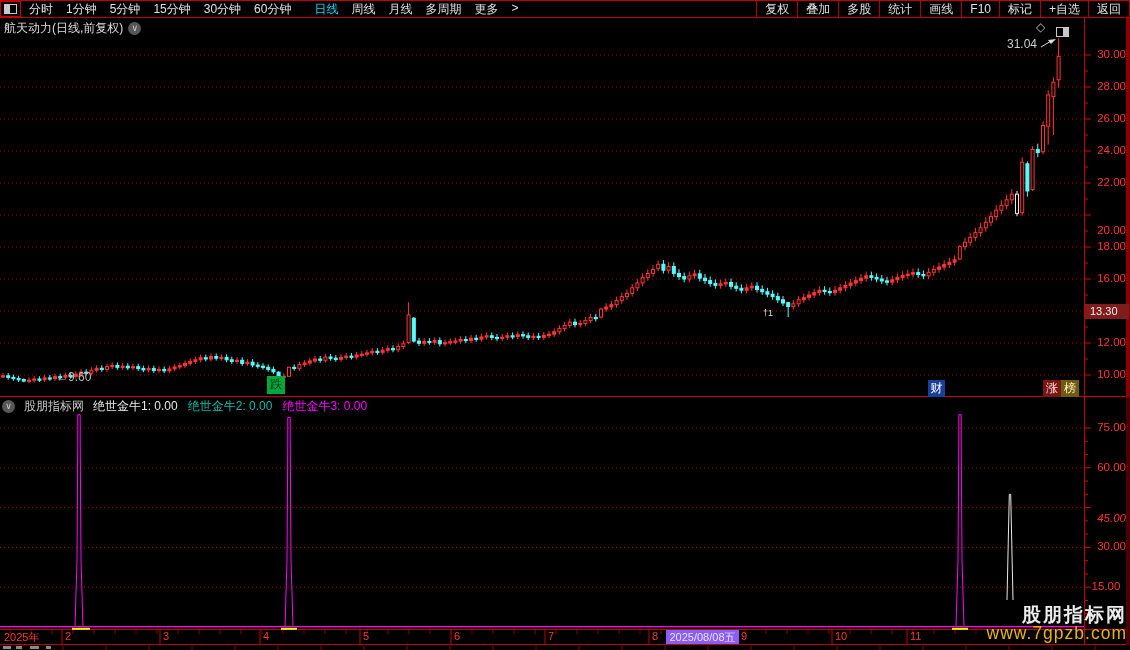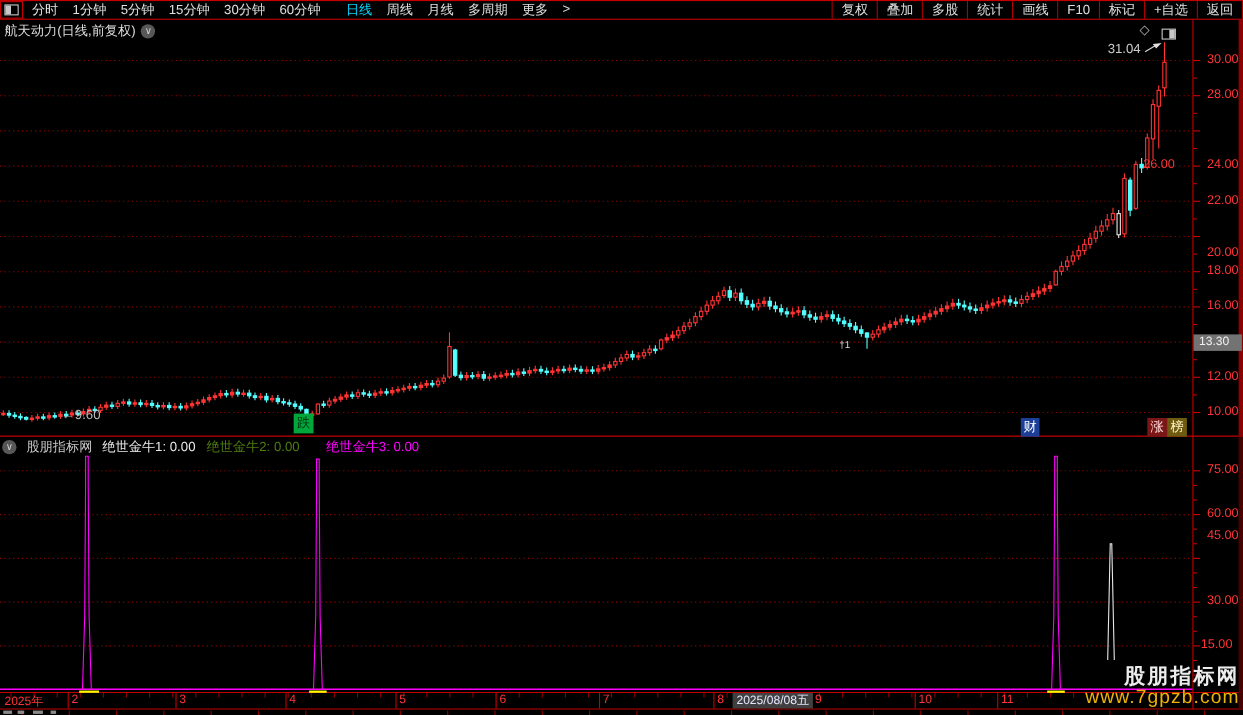--- a/index.html
+++ b/index.html
@@ -22,25 +22,25 @@
   .tb-right .tbr{border-left:1px solid #b00000;padding:0 8px;line-height:16px;}
   .tb-right .tbr:last-child{border-right:1px solid #b00000;}
   
   .axlbl{width:40px;text-align:right;color:#ff3434;font-size:11.5px;z-index:2;}
   .datelbl{color:#ff3434;font-size:11px;z-index:3;}
   .gray{color:#c8c8c8;}
   .title-row{display:flex;align-items:center;gap:5px;font-size:12px;color:#dedede;z-index:4;}
   .circ{display:inline-block;width:13px;height:13px;border-radius:50%;background:#575757;
     color:#cfcfcf;font-size:9px;line-height:12px;text-align:center;}
   .diamond{color:#b4b4b4;font-size:12px;z-index:4;}
-  .pricebox{left:1085px;top:304px;width:44px;height:15px;background:#737373;color:#f0f0f0;
+  .pricebox{left:1085px;top:304px;width:44px;height:15px;background:#7f1d1d;color:#f0f0f0;
     font-size:11px;line-height:15px;padding-left:5px;box-sizing:border-box;z-index:3;}
   .badge{position:absolute;font-size:12px;line-height:17px;text-align:center;z-index:3;}
   .ind-header{left:2px;top:398px;display:flex;align-items:center;gap:9px;font-size:12px;z-index:4;}
-  .datebox{left:666px;top:630px;width:73px;height:14px;background:#404040;color:#e4e6ff;
+  .datebox{left:666px;top:630px;width:73px;height:14px;background:#8b5cf6;color:#e4e6ff;
     font-size:11px;line-height:14px;text-align:center;z-index:4;}
   .wm1{right:3px;top:602px;font-size:19px;font-weight:bold;letter-spacing:2px;color:#ececec;z-index:9;}
   .wm2{right:3px;top:623px;font-size:17.5px;color:#eab308;letter-spacing:1px;z-index:9;}
   .hi-label{left:997px;top:37px;width:40px;text-align:right;color:#cccccc;font-size:12px;z-index:4;}
   .lo-label{left:8px;top:370px;color:#bbbbbb;font-size:12px;z-index:4;padding-left:48px;}
   .marker1{left:763px;top:308px;color:#dddddd;font-size:9px;z-index:3;}
   svg#plot{position:absolute;left:0;top:0;z-index:1;}
   #overlays{position:absolute;left:0;top:0;width:1130px;height:548px;z-index:2;pointer-events:none;}
 </style>
 </head>
@@ -666,45 +666,45 @@
 
     <div class="abs hi-label">31.04</div>
     <div class="abs lo-label">←9.60</div>
     <div class="abs marker1">†1</div>
 
     <div class="abs pricebox">13.30</div>
 
     <div class="abs ind-header">
       <span class="circ">∨</span>
       <span class="gray">股朋指标网</span>
-      <span id="ind-series-labels"><span style="color: rgb(232, 232, 232); margin-right: 10px;">绝世金牛1: 0.00</span><span style="color: #4d7c0f; margin-right: 24px;">绝世金牛2: 0.00</span><span style="color: rgb(255, 0, 255); margin-right: 10px;">绝世金牛3: 0.00</span></span>
+      <span id="ind-series-labels"><span style="color: rgb(232, 232, 232); margin-right: 10px;">绝世金牛1: 0.00</span><span style="color: #14b8a6; margin-right: 10px;">绝世金牛2: 0.00</span><span style="color: rgb(255, 0, 255); margin-right: 10px;">绝世金牛3: 0.00</span></span>
     </div>
 
     <div class="abs datelbl" style="left:4px;top:630px;">2025年</div>
     <div class="abs datebox">2025/08/08五</div>
 
     <div class="abs wm1">股朋指标网</div>
     <div class="abs wm2">www.7gpzb.com</div>
   <div class="badge" style="left: 267px; top: 376px; width: 18px; height: 18px; background: rgb(0, 168, 60); color: rgb(0, 48, 16);">跌</div>
       <div class="badge" style="left: 928px; top: 380px; width: 17px; height: 17px; background: rgb(27, 63, 153); color: rgb(255, 255, 255);">财</div>
       <div class="badge" style="left: 1043px; top: 380px; width: 18px; height: 17px; background: rgb(122, 22, 22); color: rgb(255, 217, 217);">涨</div>
       <div class="badge" style="left: 1061px; top: 380px; width: 18px; height: 17px; background: rgb(110, 90, 16); color: rgb(255, 243, 194);">榜</div>
       <div class="abs axlbl" style="left: 1086px; top: 48px;">30.00</div>
       <div class="abs axlbl" style="left: 1086px; top: 80px;">28.00</div>
-      <div class="abs axlbl" style="left: 1028px; top: 112px; margin-top: 32px;">26.00</div>
+      <div class="abs axlbl" style="left: 1086px; top: 112px;">26.00</div>
       <div class="abs axlbl" style="left: 1086px; top: 144px;">24.00</div>
       <div class="abs axlbl" style="left: 1086px; top: 176px;">22.00</div>
       <div class="abs axlbl" style="left: 1086px; top: 224px;">20.00</div>
       <div class="abs axlbl" style="left: 1086px; top: 240px;">18.00</div>
       <div class="abs axlbl" style="left: 1086px; top: 272px;">16.00</div>
       <div class="abs axlbl" style="left: 1086px; top: 336px;">12.00</div>
       <div class="abs axlbl" style="left: 1086px; top: 368px;">10.00</div>
       <div class="abs axlbl" style="left: 1086px; top: 421px;">75.00</div>
       <div class="abs axlbl" style="left: 1086px; top: 460.8px;">60.00</div>
-      <div class="abs axlbl" style="left: 1086px; top: 481px;">45.00</div>
+      <div class="abs axlbl" style="left: 1086px; top: 512px; font-style: italic;">45.00</div>
       <div class="abs axlbl" style="left: 1086px; top: 540.4px;">30.00</div>
       <div class="abs axlbl" style="left: 1086px; top: 580.2px; text-align: center;">15.00</div>
       <div class="abs datelbl" style="left: 65px; top: 630px;">2</div>
       <div class="abs datelbl" style="left: 163px; top: 630px;">3</div>
       <div class="abs datelbl" style="left: 263px; top: 630px;">4</div>
       <div class="abs datelbl" style="left: 363px; top: 630px;">5</div>
       <div class="abs datelbl" style="left: 454px; top: 630px;">6</div>
       <div class="abs datelbl" style="left: 548px; top: 630px;">7</div>
       <div class="abs datelbl" style="left: 652px; top: 630px;">8</div>
       <div class="abs datelbl" style="left: 741px; top: 630px;">9</div>

